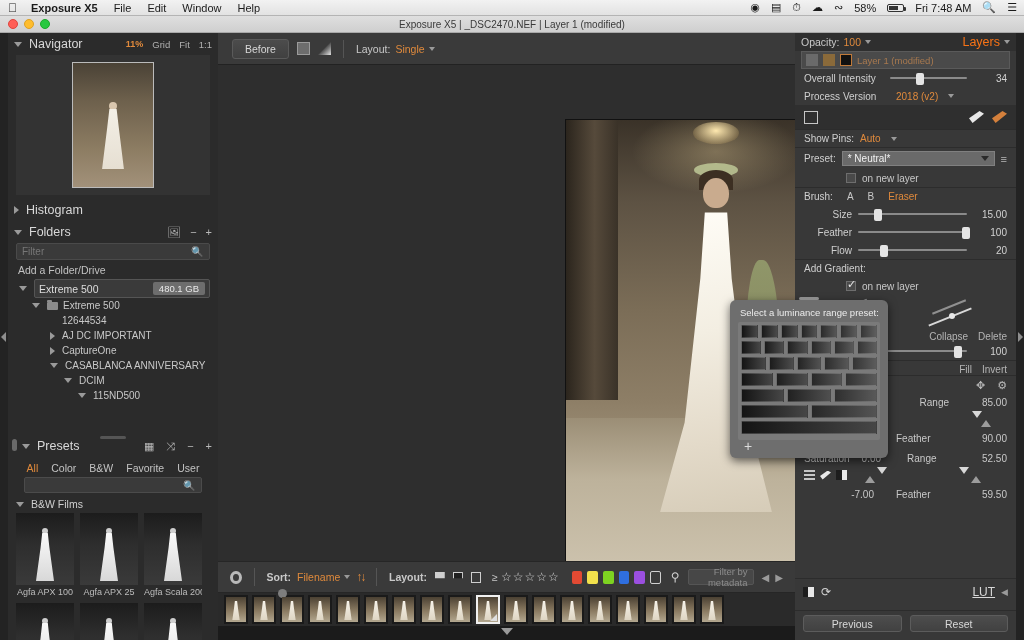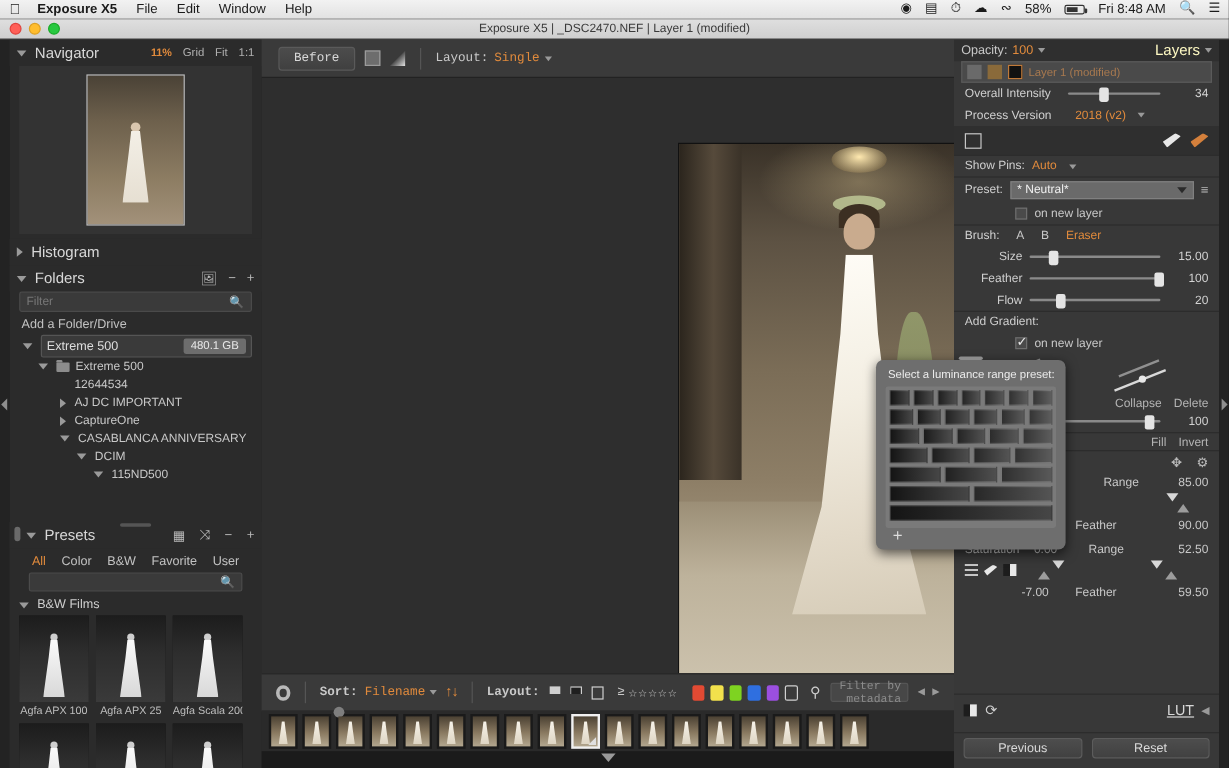--- a/index.html
+++ b/index.html
@@ -85,21 +85,21 @@
   .plabel { font-size:9px; color:#bdbdbd; text-align:center; padding-top:2px; white-space:nowrap; overflow:hidden; }
 
   
   .edge-arrow { position:absolute; width:8px;height:607px; top:0; background:#232323; }
   .edge-arrow i { position:absolute; top:50%; margin-top:-5px; left:1px;
        width:0;height:0;border-top:5px solid transparent;border-bottom:5px solid transparent; }
   #leftEdge i { border-right:5px solid #8e8e8e; }
   #rightEdge i { border-left:5px solid #8e8e8e; left:2px; }
 
   
-  #center { position:absolute; left:218px; top:0; width:577px; height:607px; background:#2e2e2e;font-family:Liberation Mono, monospace; }
+  #center { position:absolute; left:218px; top:0; width:577px; height:607px; background:#2e2e2e; }
   #toolbar { height:32px; background:#3a3a3a; border-bottom:1px solid #222; display:flex; align-items:center; padding:0 14px; }
   .btn { background:linear-gradient(#4c4c4c,#404040); border:1px solid #5a5a5a; border-radius:3px;
          color:#d8d8d8; font-size:10.5px; padding:3px 12px; }
   .tb-ic { width:13px;height:13px; margin-left:8px; }
   .sq-ic { border:1px solid #9b9b9b; background:#6d6d6d; }
   .grad-ic { background:linear-gradient(135deg,#2e2e2e 40%,#e8e8e8 100%); clip-path:polygon(0 100%,100% 0,100% 100%); }
   .divider { width:1px; height:18px; background:#555; margin:0 12px; }
   .lbl { font-size:10.5px; color:#c9c9c9; }
   .orange { color:#e08a3c; }
   .caret { display:inline-block; width:0;height:0;border-left:3.5px solid transparent;border-right:3.5px solid transparent;border-top:4px solid #9a9a9a; margin-left:4px; vertical-align:middle;}
@@ -217,21 +217,21 @@
   <div class="right">
     <span class="sicon">◉</span>
     <span class="sicon">▤</span>
     <span class="sicon">⏱</span>
     <span class="sicon">☁</span>
     <span class="sicon">∾</span>
     <span>58%</span>
     <span class="batt">
         <i></i>
       </span>
-    <span>Fri 8:48 AM</span>
+    <span>Fri 7:48 AM</span>
     <span class="sicon">🔍</span>
     <span class="sicon">☰</span>
   </div>
 </div>
 
 <div id="titlebar">
   <div class="traffic">
     <span class="tl r"></span>
     <span class="tl y"></span>
     <span class="tl g"></span>
@@ -566,21 +566,21 @@
       <div class="downarrow"></div>
     </div>
   </div>
 
   <div id="right">
 
     <div class="rtop">
       <span class="lbl">Opacity:</span>
       <span class="lbl orange" style="margin-left:4px;">100</span>
       <span class="caret"></span>
-      <span style="margin-left:auto;font-size:12.5px;color:#fef9c3;">Layers</span>
+      <span style="margin-left:auto;font-size:12.5px;color:#f97316;">Layers</span>
       <span class="caret"></span>
     </div>
 
     <div class="layerstrip">
       <span class="lthumb" style="background:#6a6a6a;"></span>
       <span class="lthumb" style="background:#8a6a3a;"></span>
       <span class="lthumb dark"></span>
       <span class="lname">Layer 1 (modified)</span>
     </div>
 

